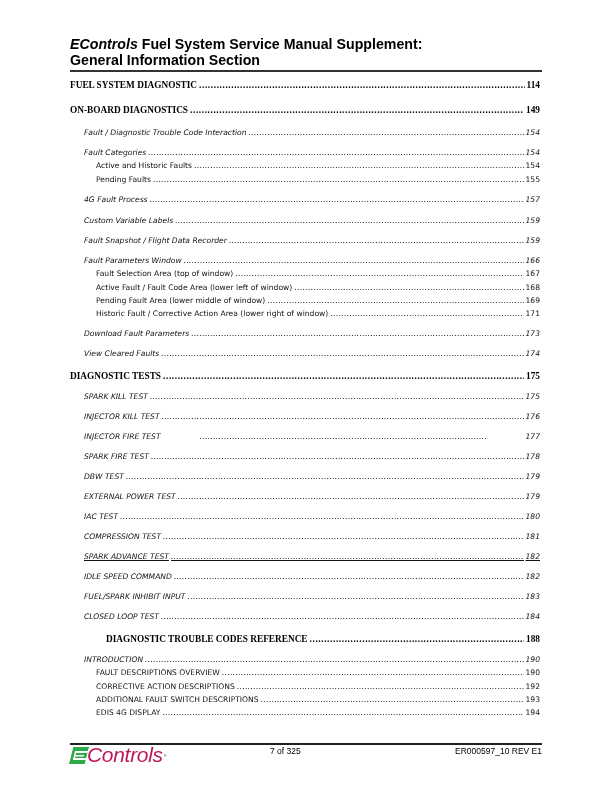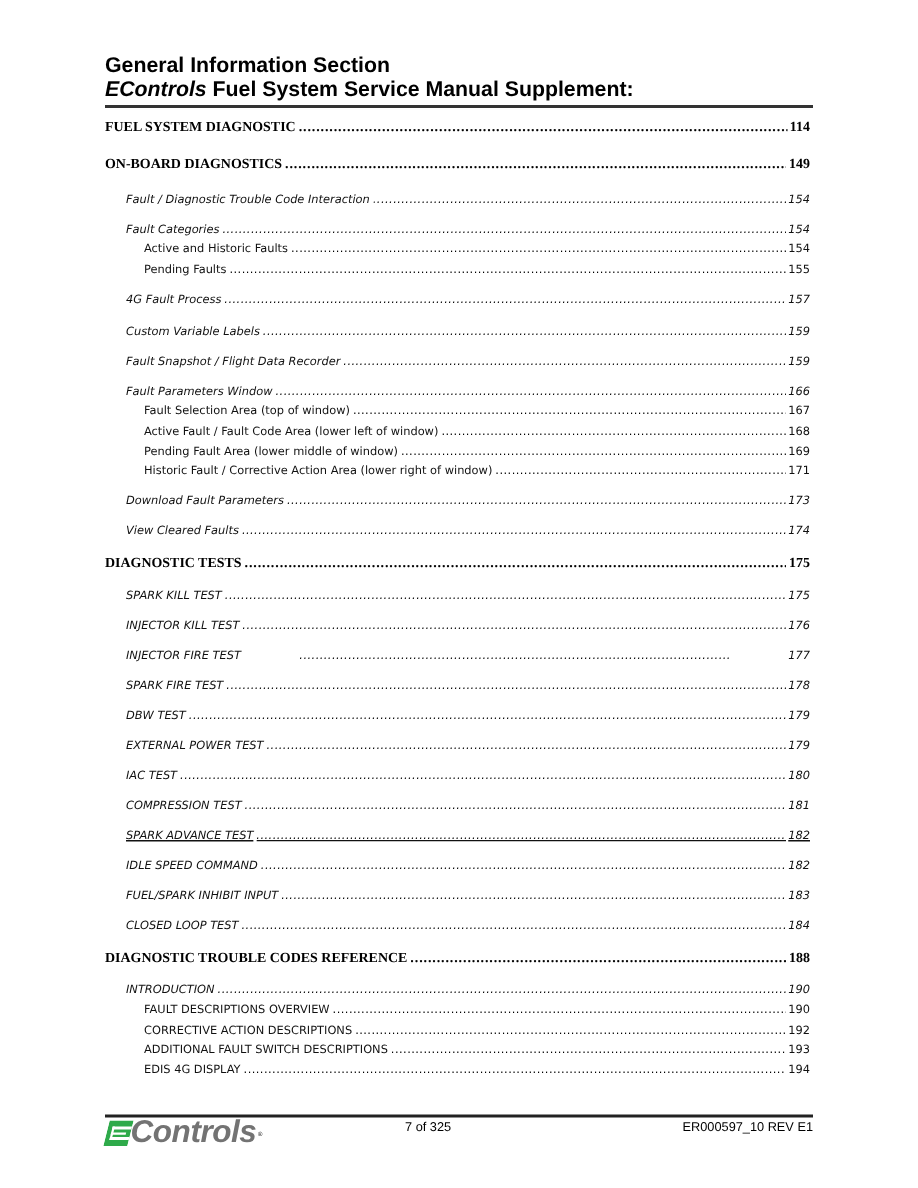--- a/index.html
+++ b/index.html
@@ -14,32 +14,32 @@
   .toc-row .dots::before { content:"................................................................................................................................................................................................................................................................"; letter-spacing:0.3px; }
   .toc-row .page { flex:0 0 auto; padding-left:2px; }
   .lvl1 { left:70px; font-family:Liberation Serif, serif; font-weight:bold; font-size:9.3px; height:14px; }
   .lvl1 .dots::before { letter-spacing:0.6px; }
   .lvl2 { left:84px; font-family:"DejaVu Sans", sans-serif; font-style:italic; font-size:7.6px; height:11px; color:#111; }
   .lvl3 { left:96px; font-family:"DejaVu Sans", sans-serif; font-size:7.6px; height:11px; color:#111; }
   .footer-rule { position:absolute; left:70px; width:472px; top:743px; height:1.5px; background:#222; }
   .footer-logo { position:absolute; left:71px; top:745px; display:flex; align-items:center; }
   .logo-e { width:16px; height:17px; position:relative; margin-right:0px; transform:skewX(-14deg); }
   .logo-e svg { display:block; }
-  .logo-text { font-family:"Liberation Sans", sans-serif; font-weight:bold; font-style:italic; font-size:21px; color:#737373; letter-spacing:-0.3px; line-height:20px; }
+  .logo-text { font-family:"Liberation Sans", sans-serif; font-weight:normal; font-style:italic; font-size:21px; color:#be185d; letter-spacing:-0.3px; line-height:20px; }
   .logo-reg { font-size:4px; vertical-align:top; margin-left:1px; }
   .footer-page { position:absolute; left:270px; top:746px; font-size:8.5px; }
   .footer-doc { position:absolute; right:70px; top:746px; font-size:8.5px; }
 </style>
 </head>
 <body>
 
 <div>
   <div class="header-title">
+    <div><span class="brand">EControls</span><span> Fuel System Service Manual Supplement:</span></div>
     <div>General Information Section</div>
-    <div><span class="brand">EControls</span><span> Fuel System Service Manual Supplement:</span></div>
   </div>
   <div class="header-rule"></div>
 </div>
 
 <div class="toc" id="toc">
     <div class="toc-row lvl1" style="top: 80px;">
       <span class="label">FUEL SYSTEM DIAGNOSTIC</span>
       <span class="dots"></span>
       <span class="page">114</span>
     </div>
@@ -176,21 +176,21 @@
     <div class="toc-row lvl2" style="top: 592px; text-align: center;">
       <span class="label">FUEL/SPARK INHIBIT INPUT</span>
       <span class="dots"></span>
       <span class="page">183</span>
     </div>
     <div class="toc-row lvl2" style="top: 612px;">
       <span class="label">CLOSED LOOP TEST</span>
       <span class="dots"></span>
       <span class="page">184</span>
     </div>
-    <div class="toc-row lvl1" style="top: 634px;">
+    <div class="toc-row lvl1" style="top: 634px; margin-left: 36px;">
       <span class="label">DIAGNOSTIC TROUBLE CODES REFERENCE</span>
       <span class="dots"></span>
       <span class="page">188</span>
     </div>
     <div class="toc-row lvl2" style="top: 655px;">
       <span class="label">INTRODUCTION</span>
       <span class="dots"></span>
       <span class="page">190</span>
     </div>
     <div class="toc-row lvl3" style="top: 668px;">

